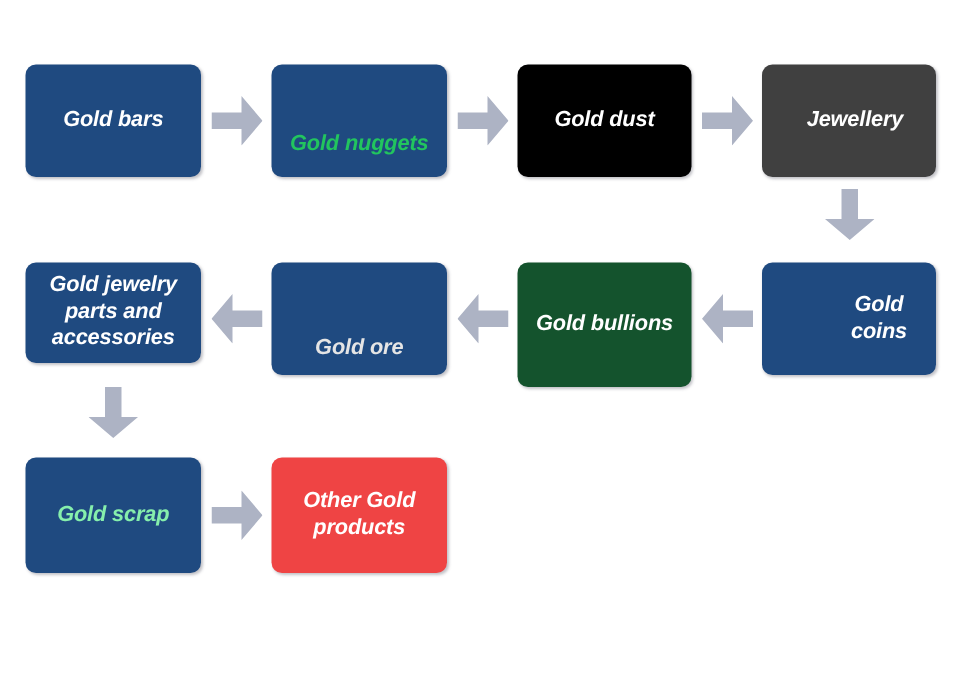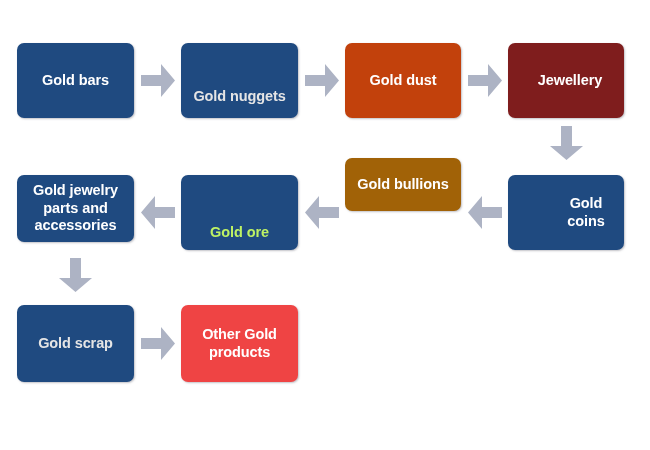--- a/index.html
+++ b/index.html
@@ -18,20 +18,21 @@
   .node {
     position: absolute;
     background: #1f4a80;
     border-radius: 7px;
     box-shadow: 1px 1px 2px rgba(120,120,130,0.45);
     display: flex;
     align-items: center;
     justify-content: center;
     box-sizing: border-box;
     padding: 2px 4px;
+    font-style: italic;
   }
   .node-label {
     color: #ffffff;
     font-weight: bold;
     font-size: 14.5px;
     line-height: 1.23;
     text-align: center;
     letter-spacing: -0.1px;
     white-space: pre-line;
   }
@@ -87,42 +88,42 @@
     </div>
     <div class="arrow" style="left: 141px; top: 327px; width: 34px; height: 33px;">
       <svg width="34" height="33" viewBox="0 0 34 33">
         <path d="M0,11 L20,11 L20,0 L34,16.5 L20,33 L20,22 L0,22 Z" fill="#adb3c4"></path>
       </svg>
     </div>
     <div class="node" style="left: 17px; top: 43px; width: 117px; height: 75px; background: rgb(31, 74, 128);">
       <span class="node-label" style="color: rgb(255, 255, 255);">Gold bars</span>
     </div>
     <div class="node" style="left: 181px; top: 43px; width: 117px; height: 75px; background: rgb(31, 74, 128);">
-      <span class="node-label" style="color: #e5e5e5; margin-top: 32px;">Gold nuggets</span>
+      <span class="node-label" style="color: #22c55e; margin-top: 32px;">Gold nuggets</span>
     </div>
-    <div class="node" style="left: 345px; top: 43px; width: 116px; height: 75px; background: #c2410c;">
+    <div class="node" style="left: 345px; top: 43px; width: 116px; height: 75px; background: #000000;">
       <span class="node-label" style="color: rgb(255, 255, 255);">Gold dust</span>
     </div>
-    <div class="node" style="left: 508px; top: 43px; width: 116px; height: 75px; background: #7f1d1d; padding-left: 12px;">
+    <div class="node" style="left: 508px; top: 43px; width: 116px; height: 75px; background: #404040; padding-left: 12px;">
       <span class="node-label" style="color: rgb(255, 255, 255);">Jewellery</span>
     </div>
     <div class="node" style="left: 508px; top: 175px; width: 116px; height: 75px; background: rgb(31, 74, 128);">
       <span class="node-label" style="color: rgb(255, 255, 255); margin-left: 40px;">Gold coins</span>
     </div>
-    <div class="node" style="left: 345px; top: 158px; width: 116px; height: 53px; background: #a16207;">
+    <div class="node" style="left: 345px; top: 175px; width: 116px; height: 83px; background: #14532d;">
       <span class="node-label" style="color: rgb(255, 255, 255);">Gold bullions</span>
     </div>
     <div class="node" style="left: 181px; top: 175px; width: 117px; height: 75px; background: rgb(31, 74, 128);">
-      <span class="node-label" style="color: #bef264; margin-top: 41px;">Gold ore</span>
+      <span class="node-label" style="color: #e5e5e5; margin-top: 41px;">Gold ore</span>
     </div>
     <div class="node" style="left: 17px; top: 175px; width: 117px; height: 67px; background: rgb(31, 74, 128);">
       <span class="node-label" style="color: rgb(255, 255, 255);">Gold jewelry
 parts and
 accessories</span>
     </div>
     <div class="node" style="left: 17px; top: 305px; width: 117px; height: 77px; background: rgb(31, 74, 128);">
-      <span class="node-label" style="color: #e5e5e5;">Gold scrap</span>
+      <span class="node-label" style="color: #86efac;">Gold scrap</span>
     </div>
     <div class="node" style="left: 181px; top: 305px; width: 117px; height: 77px; background: #ef4444;">
       <span class="node-label" style="color: rgb(255, 255, 255);">Other Gold
 products</span>
     </div>
   </div>
 
 </body></html>

